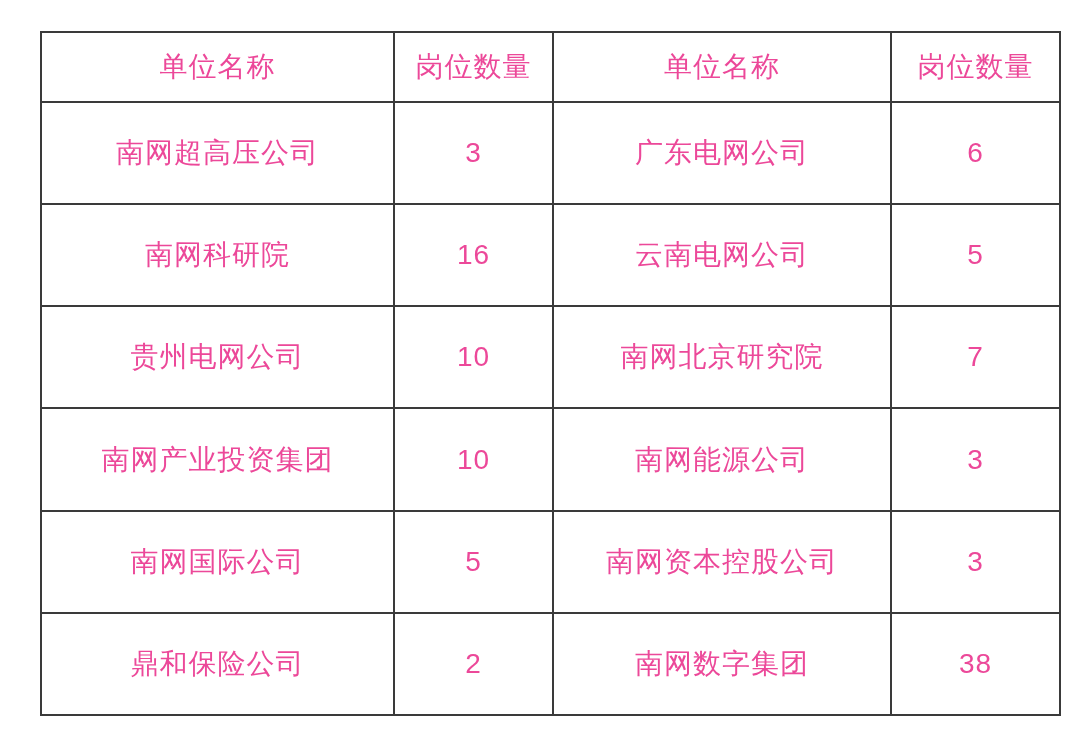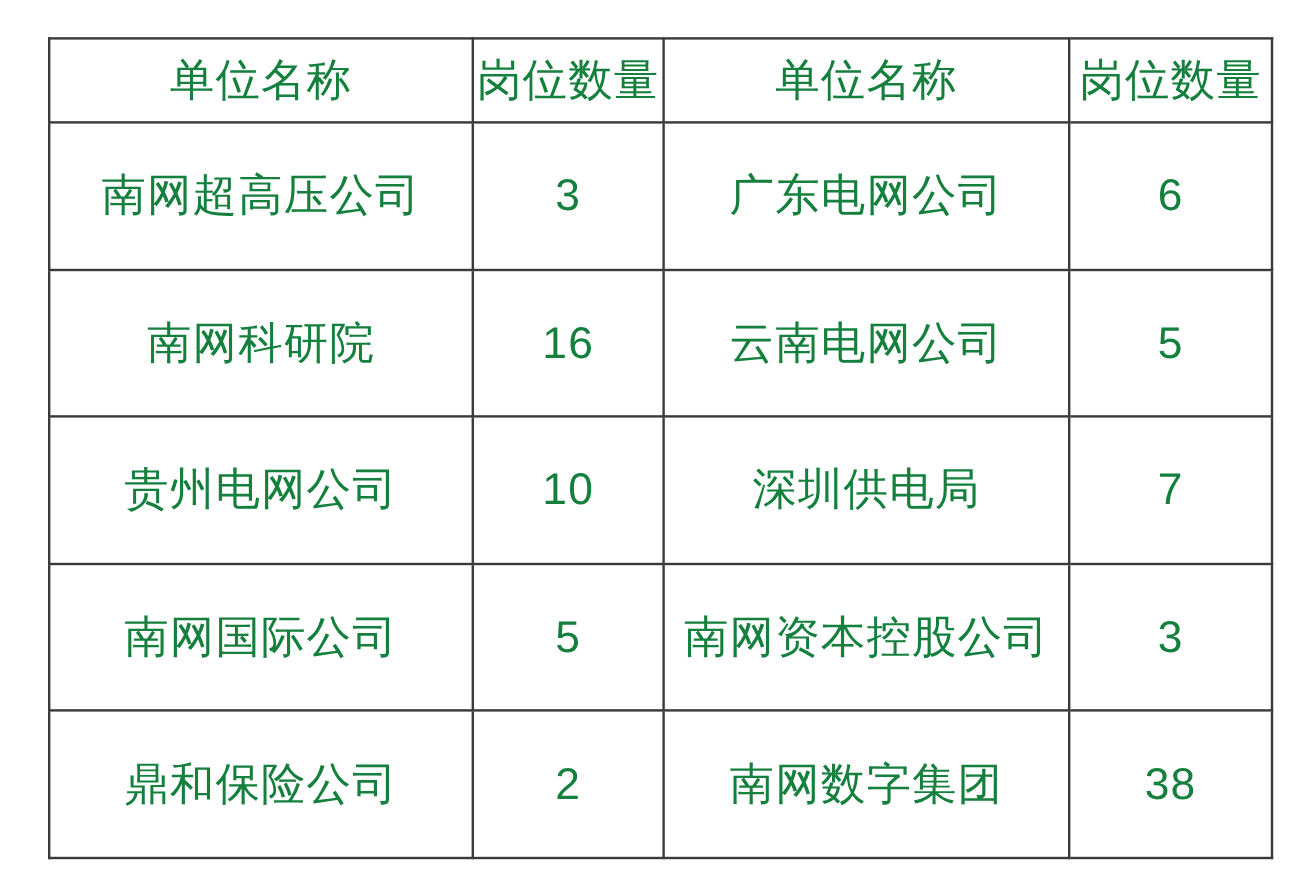--- a/index.html
+++ b/index.html
@@ -24,22 +24,22 @@
     width: 1019px;
     height: 685px;
     border-collapse: collapse;
     table-layout: fixed;
   }
   table.job-table th,
   table.job-table td {
     border: 2px solid #3a3a3a;
     text-align: center;
     vertical-align: middle;
-    font-size: 37px;
-    color: #15803d;
+    font-size: 28px;
+    color: #ec4899;
     font-weight: 400;
     padding: 0;
     letter-spacing: 1px;
     height: 68px;
   }
   table.job-table th {
     font-weight: 400;
   }
   col.c-name-left  { width: 353px; }
   col.c-count-left { width: 159px; }
@@ -74,22 +74,28 @@
         </tr>
         <tr>
           <td>南网科研院</td>
           <td>16</td>
           <td>云南电网公司</td>
           <td>5</td>
         </tr>
         <tr>
           <td>贵州电网公司</td>
           <td>10</td>
-          <td>深圳供电局</td>
+          <td>南网北京研究院</td>
           <td>7</td>
+        </tr>
+        <tr>
+          <td>南网产业投资集团</td>
+          <td>10</td>
+          <td>南网能源公司</td>
+          <td>3</td>
         </tr>
         <tr>
           <td>南网国际公司</td>
           <td>5</td>
           <td>南网资本控股公司</td>
           <td>3</td>
         </tr>
         <tr>
           <td>鼎和保险公司</td>
           <td>2</td>

